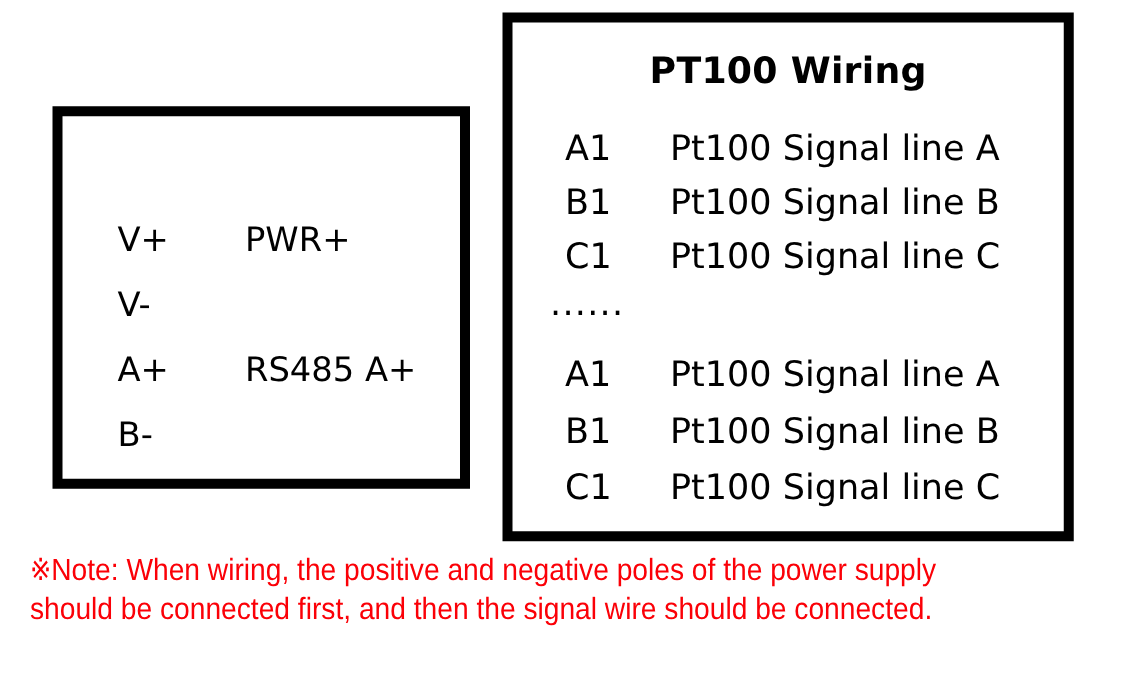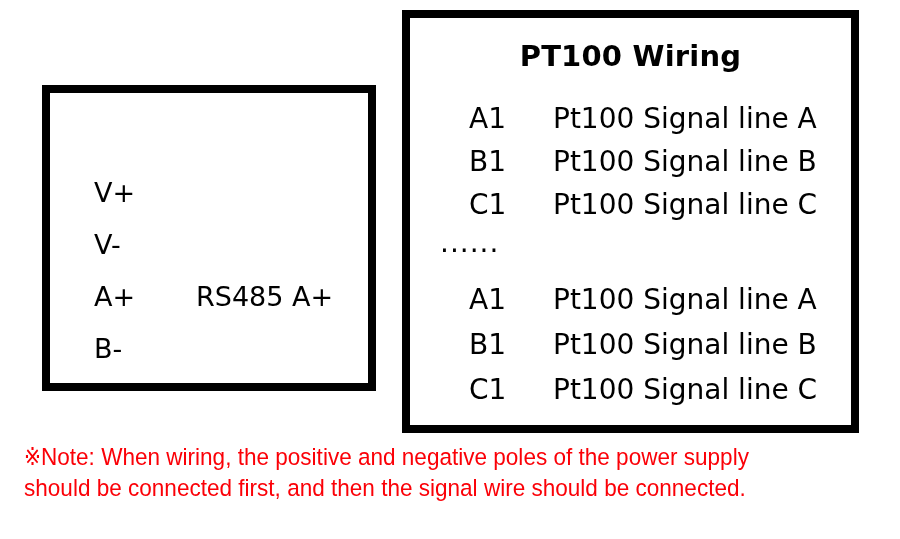--- a/index.html
+++ b/index.html
@@ -100,21 +100,20 @@
     box-sizing: border-box;
   }
   #pt100-panel .row.group-two {
     height: 45px;
   }
   #pt100-panel .cell-code {
     width: 84px;
     flex: 0 0 84px;
     font-size: 28px;
     line-height: 43px;
-    margin-left: 17px;
   }
   #pt100-panel .row.group-two .cell-code {
     line-height: 45px;
   }
   #pt100-panel .cell-desc {
     font-size: 28px;
     line-height: 43px;
     white-space: nowrap;
   }
   #pt100-panel .row.group-two .cell-desc {
@@ -145,20 +144,21 @@
     white-space: normal;
   }
 </style>
 </head>
 <body>
 
 <div class="panel" id="rs485-panel">
   <div class="rows">
     <div class="row">
       <span class="cell-code">V+</span>
+      <span class="cell-desc">PWR+</span>
     </div>
     <div class="row">
       <span class="cell-code">V-</span>
     </div>
     <div class="row">
       <span class="cell-code">A+</span>
       <span class="cell-desc">RS485 A+</span>
     </div>
     <div class="row">
       <span class="cell-code">B-</span>

